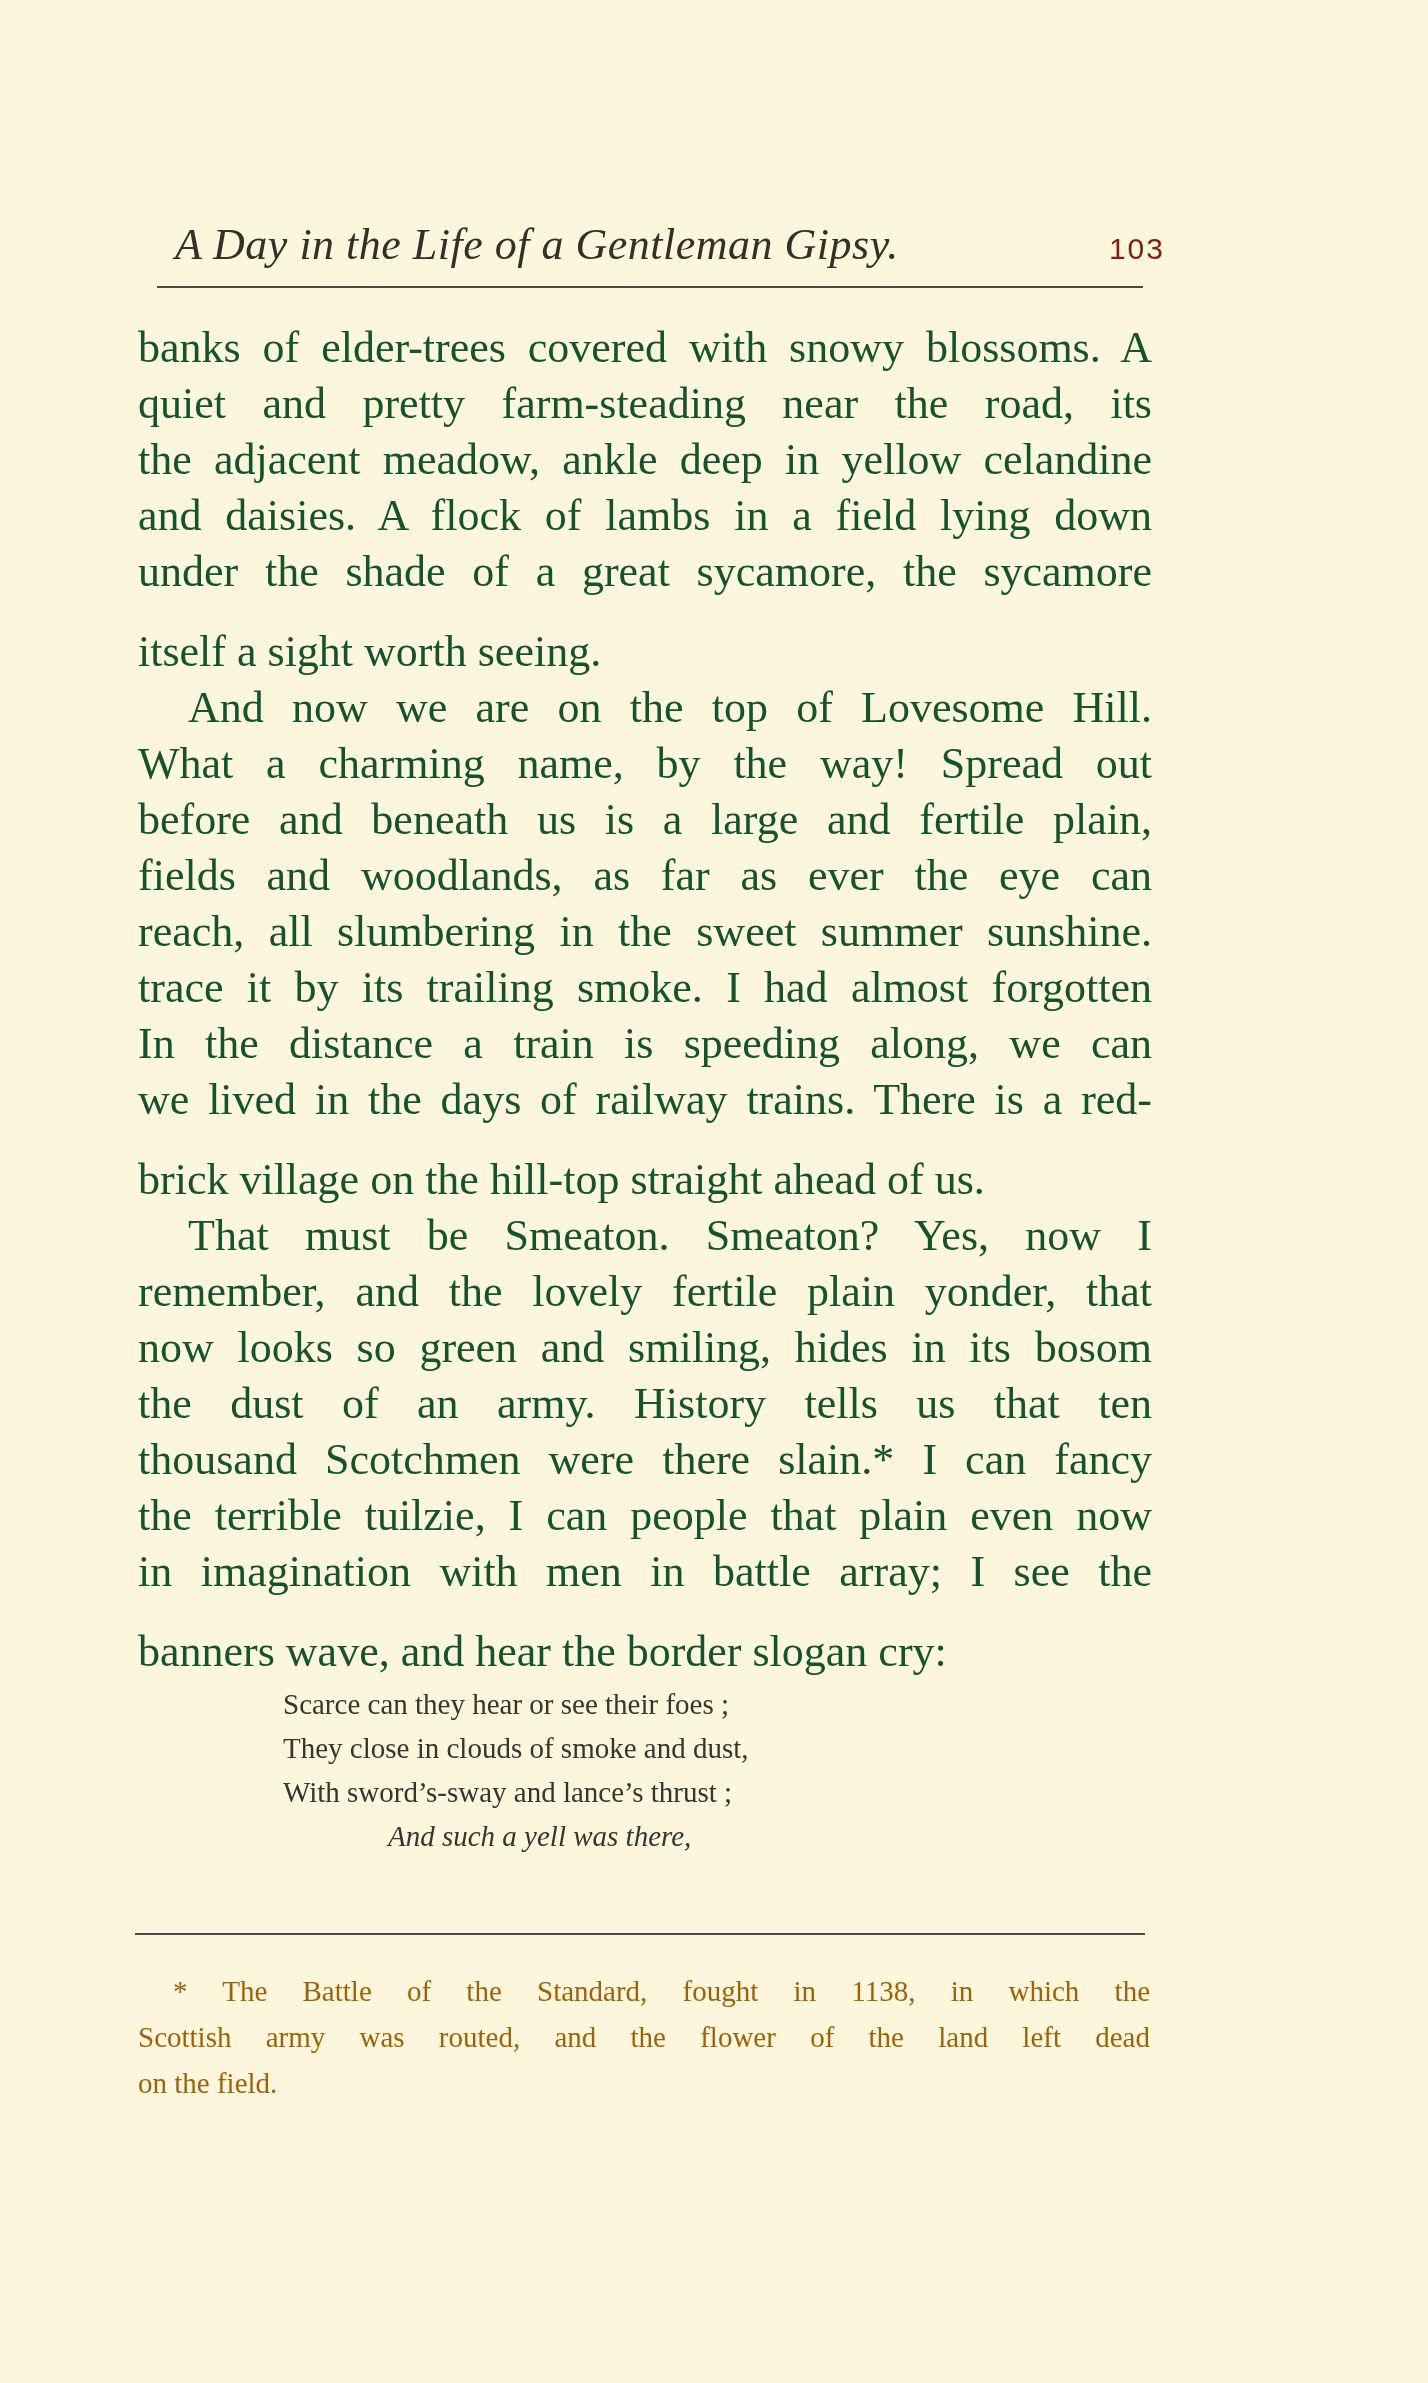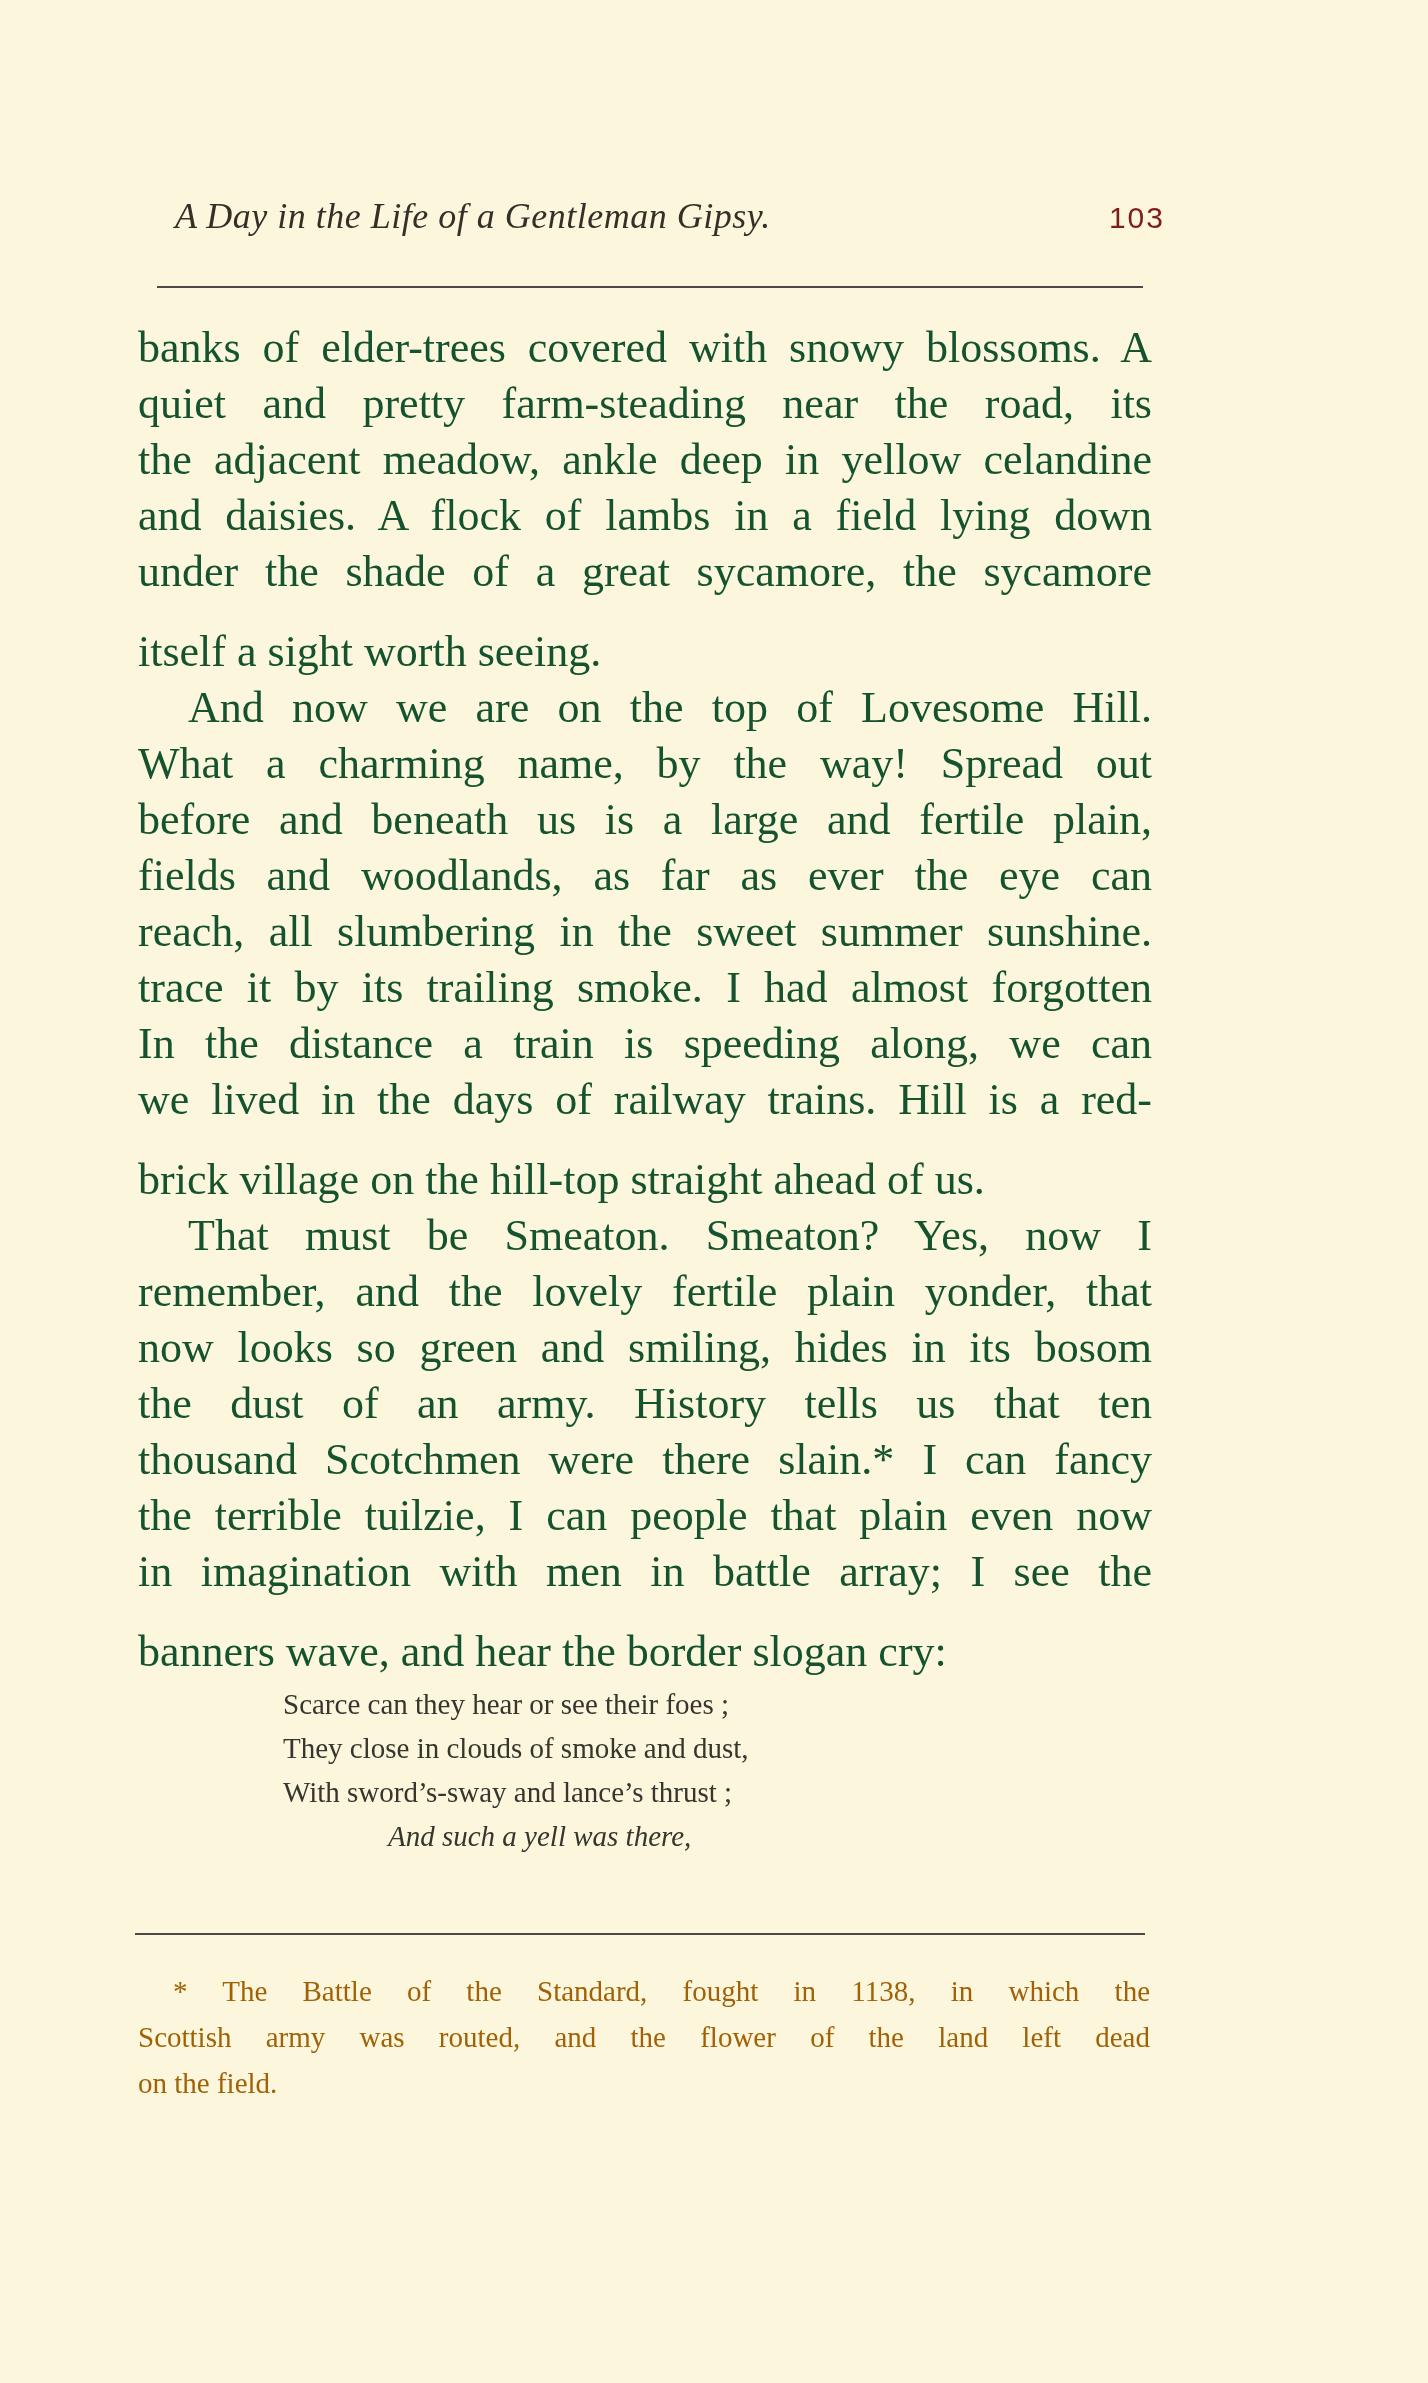--- a/index.html
+++ b/index.html
@@ -11,21 +11,21 @@
     font-family: "DejaVu Serif", "Liberation Serif", serif;
     color: #3a3a32;
   }
   .page { position: absolute; left: 0; top: 0; width: 1428px; height: 2383px; }
   .header {
     position: absolute; left: 175px; top: 195px; width: 990px; height: 70px;
     display: flex; justify-content: space-between; align-items: baseline;
   }
   .header .title {
     font-family: "Liberation Serif", serif; font-style: italic;
-    font-size: 36px; color: #333028; letter-spacing: 0.5px;
+    font-size: 44px; color: #333028; letter-spacing: 0.5px; margin-top: 24px;
   }
   .header .pageno {
     font-family: Liberation Sans, sans-serif; font-size: 30px; color: #7f1d1d; letter-spacing: 2px;
   }
   .rule-top {
     position: absolute; left: 157px; top: 286px; width: 986px; height: 2px; background: #4b4a44;
   }
   .body-text {
     position: absolute; left: 138px; top: 320px; width: 1014px;
     font-family: "Liberation Serif", serif;
@@ -69,21 +69,21 @@
     <span class="line">and daisies. A flock of lambs in a field lying down</span>
     <span class="line">under the shade of a great sycamore, the sycamore</span>
     <span class="line last">itself a sight worth seeing.</span>
     <span class="line indent">And now we are on the top of Lovesome Hill.</span>
     <span class="line">What a charming name, by the way! Spread out</span>
     <span class="line">before and beneath us is a large and fertile plain,</span>
     <span class="line">fields and woodlands, as far as ever the eye can</span>
     <span class="line">reach, all slumbering in the sweet summer sunshine.</span>
     <span class="line">trace it by its trailing smoke. I had almost forgotten</span>
     <span class="line">In the distance a train is speeding along, we can</span>
-    <span class="line">we lived in the days of railway trains. Hill is a red-</span>
+    <span class="line">we lived in the days of railway trains. There is a red-</span>
     <span class="line last">brick village on the hill-top straight ahead of us.</span>
     <span class="line indent">That must be Smeaton. Smeaton? Yes, now I</span>
     <span class="line">remember, and the lovely fertile plain yonder, that</span>
     <span class="line">now looks so green and smiling, hides in its bosom</span>
     <span class="line">the dust of an army. History tells us that ten</span>
     <span class="line">thousand Scotchmen were there slain.* I can fancy</span>
     <span class="line">the terrible tuilzie, I can people that plain even now</span>
     <span class="line">in imagination with men in battle array; I see the</span>
     <span class="line last">banners wave, and hear the border slogan cry:</span>
   </div>

